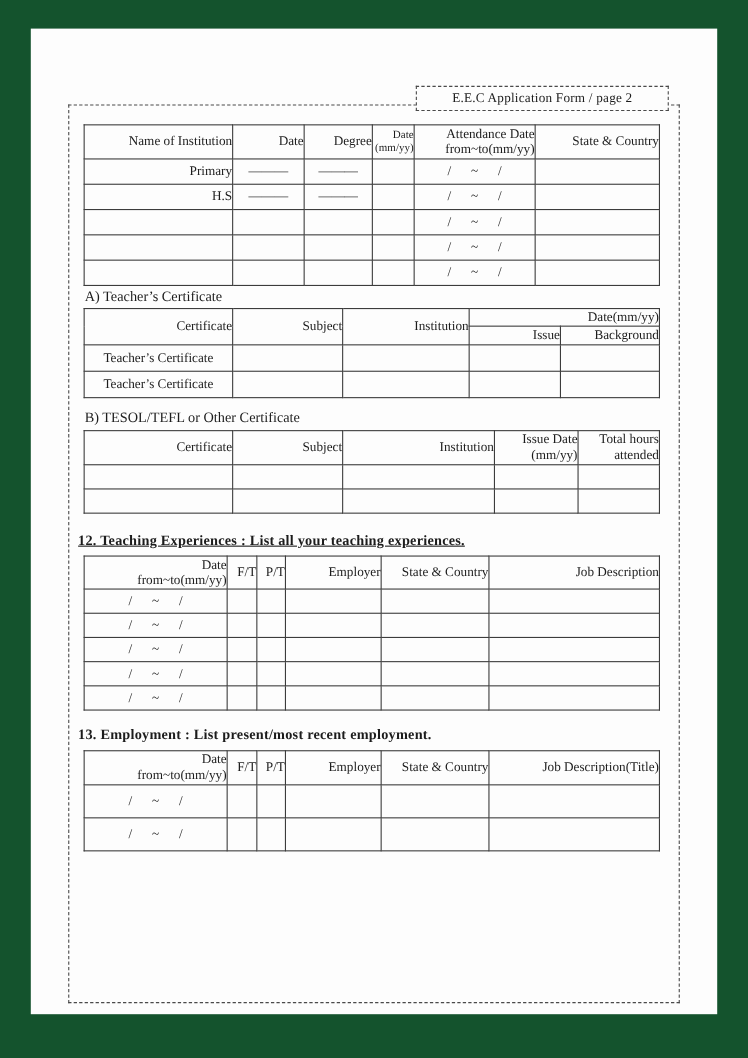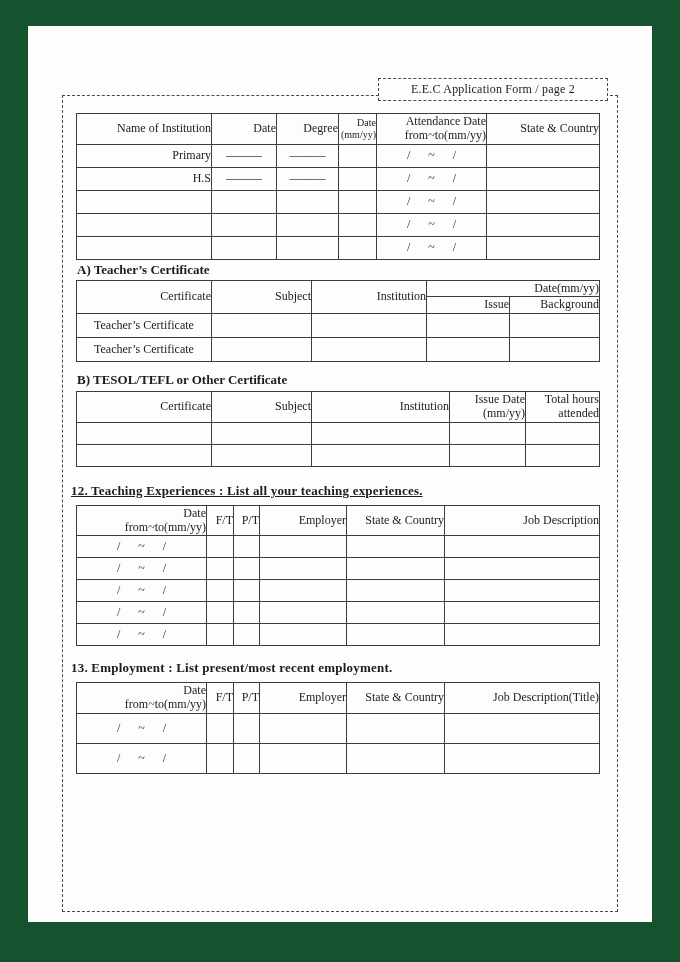--- a/index.html
+++ b/index.html
@@ -11,21 +11,21 @@
               border:1px dashed #4a4a4a; background:#fdfdfd; z-index:3;
               display:flex; align-items:center; justify-content:center;
               font-size:12px; letter-spacing:.2px; }
   .frame { position:absolute; left:62px; top:95px; width:556px; height:817px;
            border:1px dashed #4a4a4a; background:#fdfdfd; z-index:2;
            padding:9px 14px 0 6px; }
   .sec-h { font-weight:bold; font-size:13px; line-height:19px; letter-spacing:.2px; }
   .h10 { margin:2px 0 0 2px; }
   .h-just { text-align:justify; line-height:25px; }
   .h11 { width:466px; margin:10px 0 0 2px; line-height:25px; }
-  .hsub { font-weight:bold; font-size:13px; line-height:16px; margin:16px 0 0 8px; }
+  .hsub { font-weight:normal; font-size:13px; line-height:16px; margin:16px 0 0 8px; }
   .hA { margin-top:2px; }
   .hB { margin-top:10px; }
   .h12 { width:378px; margin:12px 0 0 2px; line-height:24px;text-decoration:underline; }
   .h13 { margin:12px 0 0 2px; }
   .tw { margin-left:7px; }
   .tw table { border-collapse:collapse; table-layout:fixed; width:523px; }
   .tw th, .tw td { border:1px solid #3c3c3c; font-weight:normal; }
   .tw th { font-size:12px; white-space:pre-line; line-height:1.15; text-align:right;
            vertical-align:middle; padding:1px 0; }
   .tw td { font-size:12px; white-space:pre; text-align:center; vertical-align:middle; }

